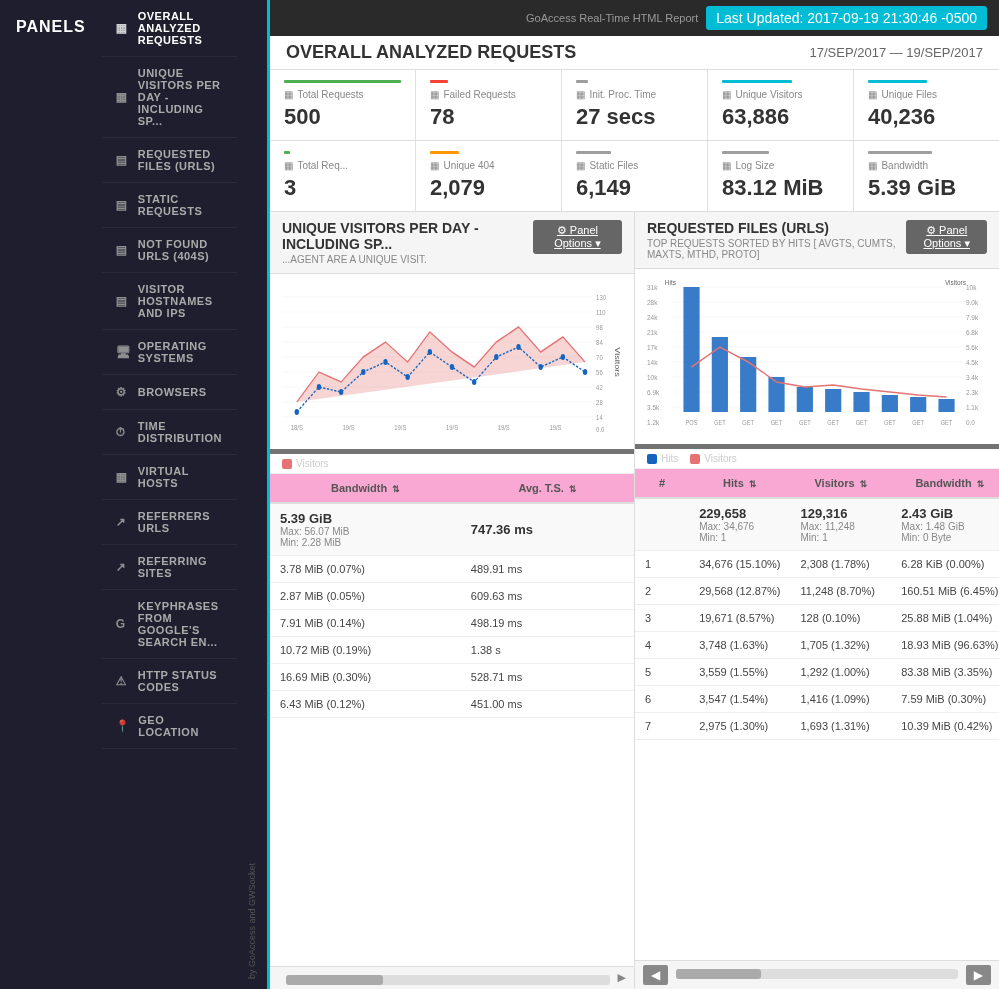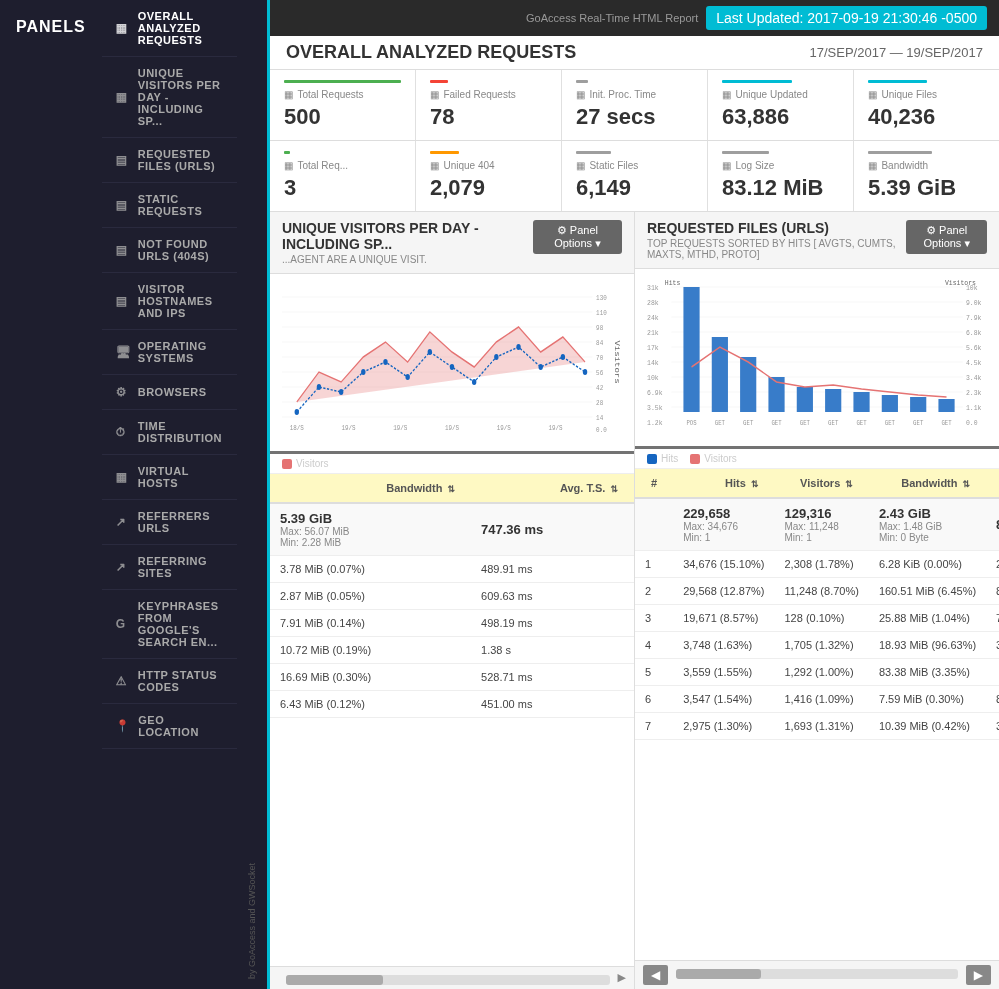--- a/index.html
+++ b/index.html
@@ -157,30 +157,30 @@
       background: #666;
       color: #fff;
       border: none;
       padding: 4px 8px;
       font-size: 11px;
       cursor: pointer;
       border-radius: 3px;
       display: flex;
       align-items: center;
       gap: 4px;
+      text-decoration: underline;
     }
 
     
     .chart-area {
       padding: 8px 12px;
-      border-bottom: 3px solid #737373;
+      border-bottom: 5px solid #737373;
       height: 180px;
       overflow: hidden;
       position: relative;
-      font-family: Liberation Mono, monospace;
     }
     .chart-legend {
       display: flex;
       gap: 12px;
       padding: 4px 12px;
       font-size: 10px;
       border-bottom: 1px solid #eee;
     }
     .legend-item { display: flex; align-items: center; gap: 4px; }
     .legend-dot { width: 10px; height: 10px; border-radius: 2px; }
@@ -189,23 +189,23 @@
     .panel-table {
       overflow: auto;
       flex: 1;
     }
     table {
       width: 100%;
       border-collapse: collapse;
       font-size: 11px;
     }
     thead th {
-      background: #fef9c3;
-      padding: 8px 16px;
-      text-align: right;
+      background: #f9a8d4;
+      padding: 8px 24px;
+      text-align: center;
       border-bottom: 2px solid #ddd;
       color: #555;
       font-weight: bold;
       white-space: nowrap;
       cursor: pointer;
     }
     thead th .sort-icon { font-size: 9px; margin-left: 2px; }
     tbody tr { border-bottom: 1px solid #eee; }
     tbody td {
       padding: 7px 10px;
@@ -361,21 +361,21 @@
     <div class="stat-card-label">
       <span>▦</span>
       <span>Init. Proc. Time</span>
     </div>
     <div class="stat-value">27 secs</div>
   </div>
       <div class="stat-card">
     <div class="stat-bar" style="background:#00bcd4;width:60%;"></div>
     <div class="stat-card-label">
       <span>▦</span>
-      <span>Unique Updated</span>
+      <span>Unique Visitors</span>
     </div>
     <div class="stat-value">63,886</div>
   </div>
       <div class="stat-card">
     <div class="stat-bar" style="background:#00bcd4;width:50%;"></div>
     <div class="stat-card-label">
       <span>▦</span>
       <span>Unique Files</span>
     </div>
     <div class="stat-value">40,236</div>

